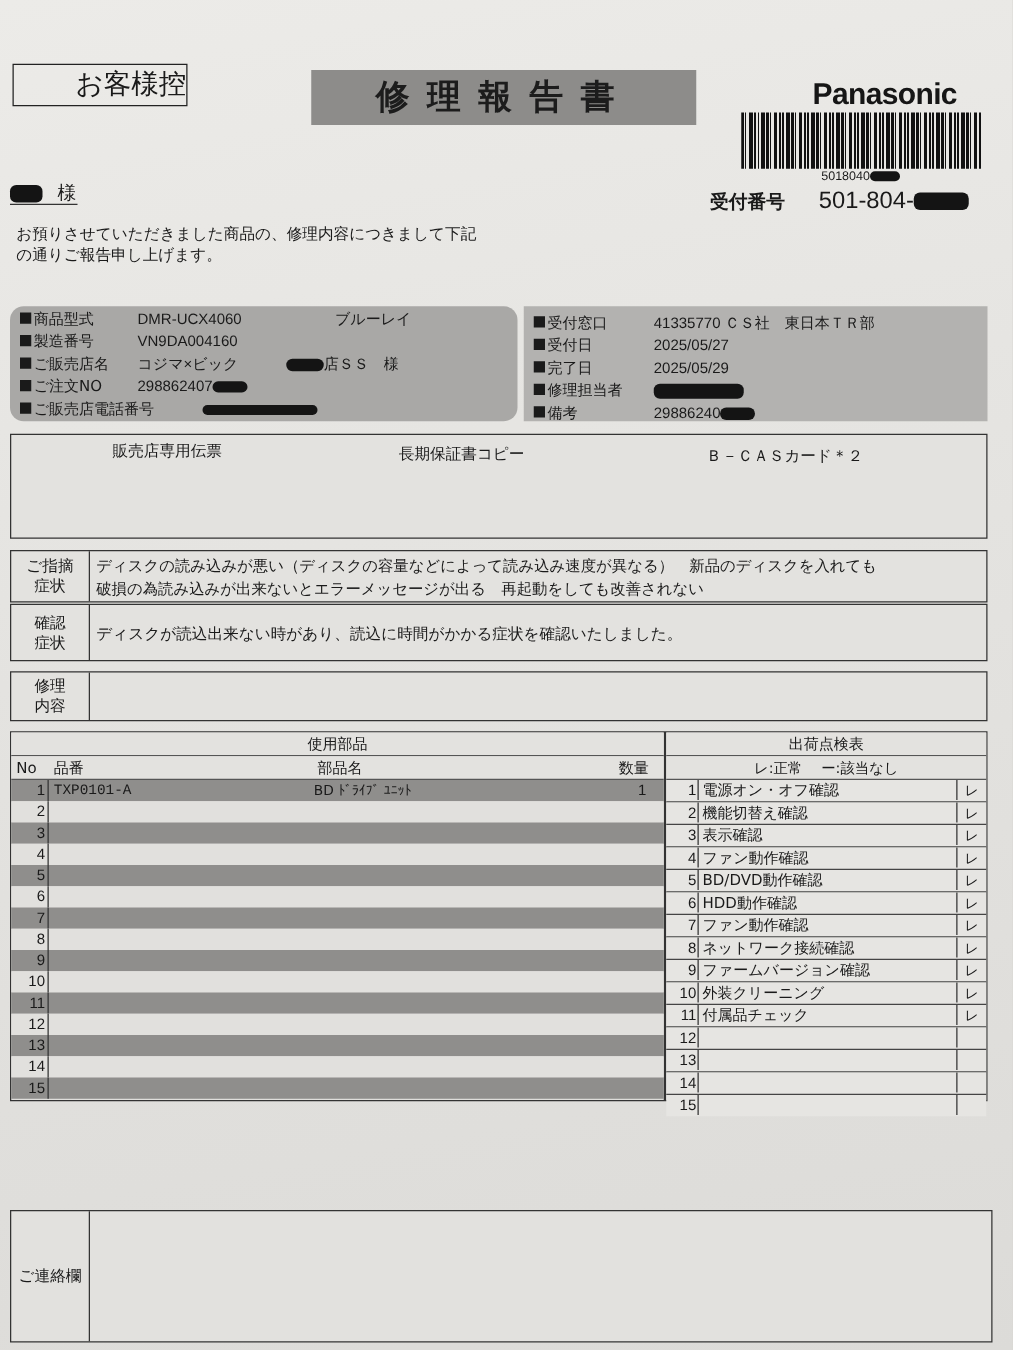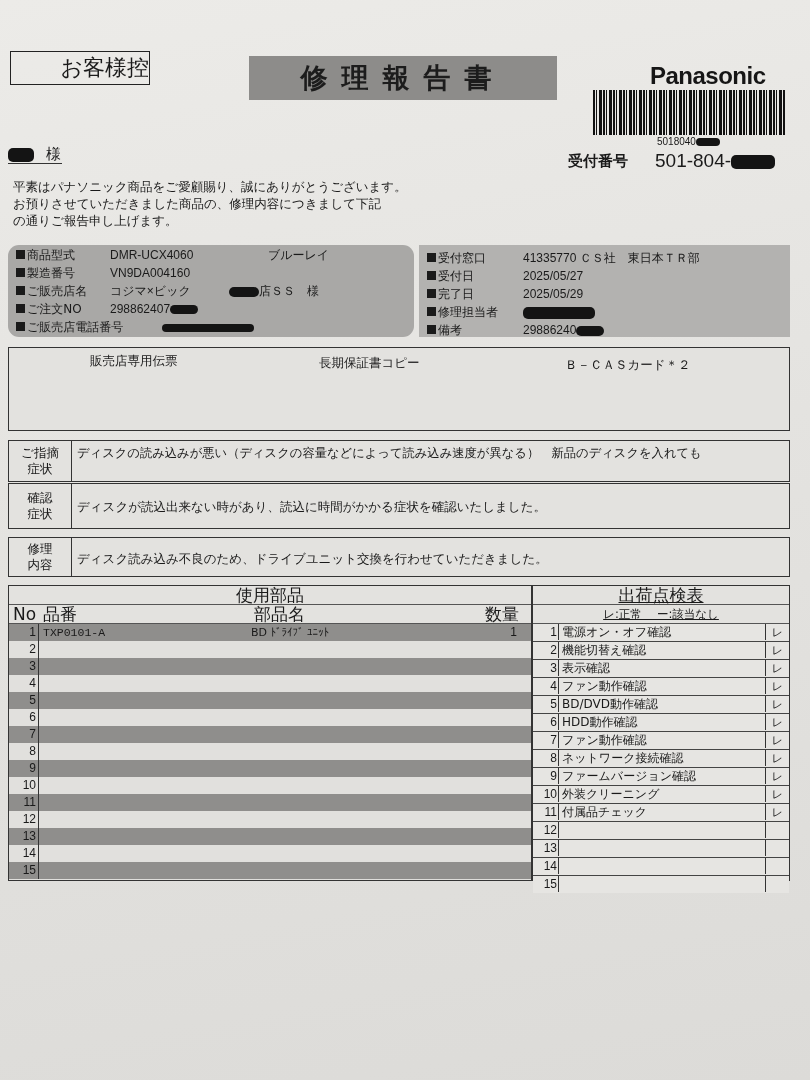--- a/index.html
+++ b/index.html
@@ -20,22 +20,22 @@
   .info-left{left:8px;top:245px;width:406px;height:92px;background:#a9a8a6;border-radius:11px;}
   .info-right{left:419px;top:245px;width:371px;height:92px;background:#b3b2b0;}
   .info-row{position:absolute;left:8px;font-size:12px;height:18px;line-height:18px;white-space:nowrap;}
   .info-row .val{position:absolute;font-family:"Liberation Sans",sans-serif;}
   .sq{display:inline-block;width:9px;height:9px;background:#1a1a1a;margin-right:2px;vertical-align:0px;}
   .box{border:1px solid #333;box-sizing:border-box;}
   .sect{position:absolute;left:8px;width:782px;background:#e3e2df;}
   .sect .head{position:absolute;left:0;top:0;bottom:0;width:62px;border-right:1px solid #333;display:flex;align-items:center;justify-content:center;text-align:center;font-size:12.5px;line-height:16px;}
   .sect .body{position:absolute;left:68px;font-size:12.5px;line-height:18px;}
   .parts{left:8px;top:585px;width:524px;height:296px;}
-  .check{left:532px;top:585px;width:258px;height:296px;text-decoration:underline;}
-  .ph{height:18px;line-height:18px;font-size:17px;text-align:center;border-bottom:1px solid #555;background:#e3e2df;}
+  .check{left:532px;top:585px;width:258px;height:296px;}
+  .ph{height:18px;line-height:18px;font-size:12px;text-align:center;border-bottom:1px solid #555;background:#e3e2df;}
   .prow{height:17px;line-height:17px;font-size:12px;position:relative;}
   .prow.dark{background:#8f8e8c;}
   .prow.light{background:#e1e0dd;}
   .prow .no{position:absolute;left:0;width:30px;text-align:right;border-right:1px solid #333;height:17px;box-sizing:border-box;padding-right:2px;font-family:"Liberation Sans",sans-serif;}
   .prow .pn{position:absolute;left:34px;font-family:"Liberation Mono",monospace;font-size:11.5px;}
   .prow .nm{position:absolute;left:242px;font-size:11px;}
   .prow .qty{position:absolute;right:14px;font-family:"Liberation Sans",sans-serif;}
   .crow{height:17px;line-height:17px;font-size:12px;position:relative;border-bottom:1px solid #444;background:#e6e5e2;}
   .crow .no{position:absolute;left:0;width:26px;text-align:right;border-right:1px solid #333;height:16px;box-sizing:border-box;padding-right:1px;font-family:"Liberation Sans",sans-serif;}
   .crow .nm{position:absolute;left:29px;}
@@ -51,21 +51,20 @@
   <div class="abs title-bar">修理報告書</div>
   <div class="abs logo">Panasonic</div>
   <div class="abs barcode"></div>
   <div class="abs barcode-num"><span>5018040</span><span class="redact" style="width:24px;height:8px;"></span></div>
   <div class="abs recv-label">受付番号</div>
   <div class="abs recv-num"><span>501-804-</span><span class="redact" style="width:44px;height:14px;"></span></div>
 
   <div class="abs customer"><span class="redact" style="width:26px;height:14px;margin-right:12px;"></span><span>様</span></div>
   <div class="abs customer-line"></div>
   <div class="abs greeting">
-    <div>平素はパナソニック商品をご愛顧賜り、誠にありがとうございます。</div>
     <div>お預りさせていただきました商品の、修理内容につきまして下記</div>
     <div>の通りご報告申し上げます。</div>
   </div>
 
   <div class="abs info-left">
     <div class="info-row" style="top:1px"><span class="sq"></span><span>商品型式</span><span class="val" style="left:94px">DMR-UCX4060</span><span class="val" style="left:252px">ブルーレイ</span></div>
     <div class="info-row" style="top:19px"><span class="sq"></span><span>製造番号</span><span class="val" style="left:94px">VN9DA004160</span></div>
     <div class="info-row" style="top:37px"><span class="sq"></span><span>ご販売店名</span><span class="val" style="left:94px">コジマ×ビック</span><span class="val" style="left:213px"><span class="redact" style="width:30px;height:10px;"></span><span>店ＳＳ　様</span></span></div>
     <div class="info-row" style="top:55px"><span class="sq"></span><span>ご注文NO</span><span class="val" style="left:94px"><span>298862407</span><span class="redact" style="width:28px;height:9px;"></span></span></div>
     <div class="info-row" style="top:73px"><span class="sq"></span><span>ご販売店電話番号</span><span class="val" style="left:146px"><span class="redact" style="width:92px;height:8px;"></span></span></div>
@@ -87,41 +86,41 @@
 
   <div class="sect box" style="top:440px;height:42px;">
     <div class="head">
         <div>
           <div>ご指摘</div>
           <div>症状</div>
         </div>
       </div>
     <div class="body" style="top:3px;font-size:12.3px;">
       <div>ディスクの読み込みが悪い（ディスクの容量などによって読み込み速度が異なる）　新品のディスクを入れても</div>
+      <div>破損の為読み込みが出来ないとエラーメッセージが出る　再起動をしても改善されない</div>
     </div>
   </div>
 
   <div class="sect box" style="top:483px;height:46px;">
     <div class="head">
         <div>
           <div>確認</div>
           <div>症状</div>
         </div>
       </div>
     <div class="body" style="top:14px;">ディスクが読込出来ない時があり、読込に時間がかかる症状を確認いたしました。</div>
   </div>
 
   <div class="sect box" style="top:537px;height:40px;">
     <div class="head">
         <div>
           <div>修理</div>
           <div>内容</div>
         </div>
       </div>
-    <div class="body" style="top:12px;">ディスク読み込み不良のため、ドライブユニット交換を行わせていただきました。</div>
   </div>
 
   <div class="abs parts box">
     <div class="ph">使用部品</div>
     <div class="ph" style="position:relative;text-align:left;">
       <span style="position:absolute;left:4px;">No</span>
       <span style="position:absolute;left:34px;">品番</span>
       <span style="position:absolute;left:245px;">部品名</span>
       <span style="position:absolute;right:12px;">数量</span>
     </div>
@@ -248,14 +247,17 @@
         <span class="nm"></span>
         <span class="mk"></span>
       </div>
     <div class="crow" style="border-bottom:none;">
         <span class="no">15</span>
         <span class="nm"></span>
         <span class="mk"></span>
       </div>
   </div>
 
+  <div class="abs contact box sect" style="left:8px;top:968px;width:786px;height:106px;background:#e2e1de;">
+    <div class="head">ご連絡欄</div>
+  </div>
 
 </div>
 
 </body></html>

